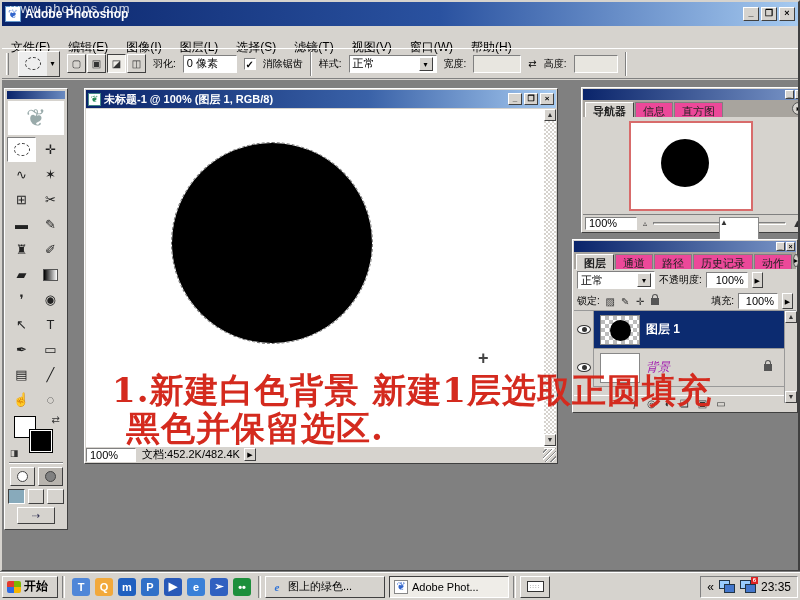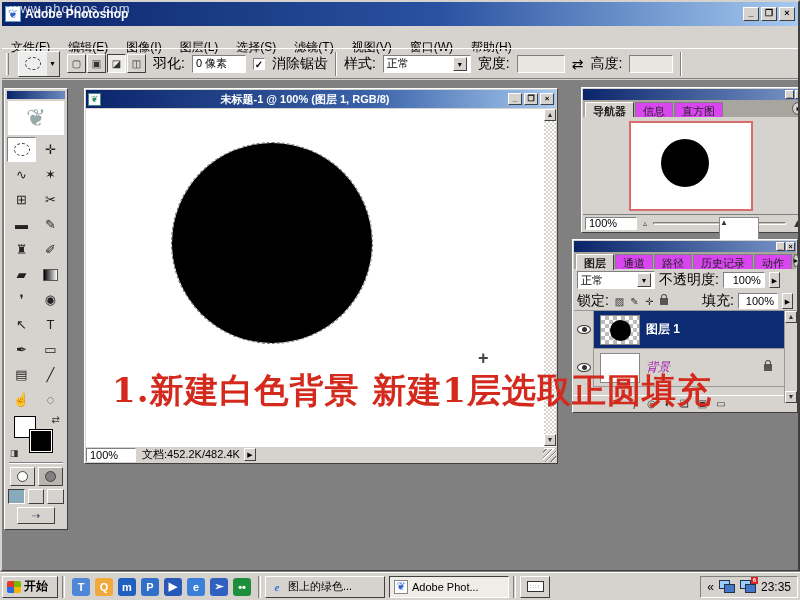--- a/index.html
+++ b/index.html
@@ -55,57 +55,57 @@
   .mask-btn.qm{background:#b8b4ae;}
   .mask-btn.qm .circ{background:#808080;}
   .screen-btn{width:17px;height:15px;background:#d6d3ce;}
   .screen-btn.pressed{background:#8ab;border-color:#404040 #fff #fff #404040;}
   .ir-btn{width:38px;height:17px;background:#d6d3ce;font-size:10px;text-align:center;line-height:15px;color:#335;}
 
   
   .docwin{position:absolute;left:82px;top:8px;width:474px;height:376px;background:#d6d3ce;border:1px solid #404040;border-top-color:#fff;border-left-color:#fff;}
   .doc-titlebar{position:absolute;left:1px;top:1px;right:1px;height:18px;background:linear-gradient(90deg,#0a246a 0%,#3a62a8 60%,#a6caf0 100%);display:flex;align-items:center;padding:0 2px;}
   .doc-icon{width:13px;height:13px;background:#fff;border:1px solid #488;color:#285;font-size:9px;line-height:11px;text-align:center;margin-right:3px;}
-  .doc-titlebar .title{color:#fff;font-weight:bold;font-size:11px;flex:1;white-space:nowrap;overflow:hidden;text-align:center;}
+  .doc-titlebar .title{color:#fff;font-weight:bold;font-size:11px;flex:1;white-space:nowrap;overflow:hidden;}
   .doc-titlebar .winbtn{width:14px;height:12px;font-size:8px;line-height:9px;}
   .doc-canvas{position:absolute;left:1px;top:20px;right:13px;bottom:17px;background:#fff;overflow:hidden;}
   .sel-circle{position:absolute;left:86px;top:34px;width:200px;height:200px;background:#000;border-radius:50%;outline:1px dashed #777;}
   .vscroll{position:absolute;right:1px;top:20px;width:12px;bottom:17px;background:#d6d3ce;background-image:linear-gradient(45deg,#fff 25%,transparent 25%,transparent 75%,#fff 75%),linear-gradient(45deg,#fff 25%,transparent 25%,transparent 75%,#fff 75%);background-size:4px 4px;background-position:0 0,2px 2px;}
   .sbtn{position:absolute;left:0;width:12px;height:12px;background:#d6d3ce;font-size:7px;text-align:center;line-height:10px;color:#333;}
   .statusbar{position:absolute;left:1px;right:1px;bottom:1px;height:16px;background:#d6d3ce;display:flex;align-items:center;font-size:11px;border-top:1px solid #fff;}
   .status-zoom{width:50px;height:14px;margin-right:6px;}
   .status-doc{color:#000;font-size:11px;}
   .status-arrow{width:12px;height:13px;background:#d6d3ce;font-size:7px;line-height:12px;text-align:center;margin-left:4px;}
   .resize-grip{position:absolute;right:0;bottom:0;width:13px;height:13px;background:repeating-linear-gradient(135deg,#d6d3ce 0 2px,#888 2px 3px,#fff 3px 4px);}
 
   
   .palette{position:absolute;background:#d6d3ce;border:1px solid #404040;border-top-color:#fff;border-left-color:#fff;}
   .pal-head{position:absolute;left:1px;top:1px;right:1px;height:11px;background:linear-gradient(90deg,#0a246a,#7a96c8);display:flex;justify-content:flex-end;align-items:center;padding:0 1px;}
   .pal-btn{width:9px;height:9px;background:#d6d3ce;border:1px solid #404040;border-top-color:#fff;border-left-color:#fff;font-size:7px;line-height:7px;text-align:center;margin-left:1px;color:#000;font-weight:bold;}
   .tabs{position:absolute;left:1px;top:12px;right:1px;height:17px;display:flex;align-items:flex-end;background:#a8a49e;padding-left:2px;gap:1px;}
-  .tab{height:15px;padding:1px 7px 0;font-size:11px;color:#222;background:#d946ef;border:1px solid #808080;border-bottom:none;white-space:nowrap;}
+  .tab{height:15px;padding:1px 7px 0;font-size:11px;color:#222;background:#ec4899;border:1px solid #808080;border-bottom:none;white-space:nowrap;}
   .tab.active{background:#d6d3ce;border-color:#fff #404040 #d6d3ce #fff;font-weight:bold;position:relative;top:1px;height:16px;}
   .pal-menu{margin-left:auto;width:13px;height:13px;border:1px solid #555;border-radius:50%;background:#d6d3ce;font-size:8px;line-height:11px;text-align:center;color:#000;align-self:center;}
 
   
   .nav-body{position:absolute;left:1px;top:29px;right:1px;bottom:18px;background:#d6d3ce;}
   .nav-thumb{position:absolute;left:46px;top:4px;width:124px;height:90px;background:#fff;border:2px solid #d86b6b;}
   .nav-circle{position:absolute;left:30px;top:16px;width:48px;height:48px;border-radius:50%;background:#000;}
   .nav-bottom{position:absolute;left:1px;right:1px;bottom:1px;height:17px;display:flex;align-items:center;gap:6px;padding:0 2px;border-top:1px solid #808080;}
   .nav-zoom{width:52px;height:13px;}
   .nav-slider{flex:1;height:3px;border:1px solid;border-color:#808080 #fff #fff #808080;background:#c8c5bf;position:relative;}
   .nav-slider .thumb{position:absolute;left:45%;top:-6px;font-size:8px;color:#333;}
   .tri{font-size:8px;color:#333;}
   .tri.big{font-size:11px;}
 
   
   .lay-row1{position:absolute;left:1px;top:29px;right:1px;height:22px;display:flex;align-items:center;gap:4px;padding:0 3px;}
   .blend-dd{width:78px;height:18px;display:flex;align-items:center;justify-content:space-between;}
   .dd-arrow{width:14px;height:14px;background:#d6d3ce;font-size:8px;line-height:13px;text-align:center;}
-  .lab{font-size:14px;color:#000;white-space:nowrap;}
+  .lab{font-size:10px;color:#000;white-space:nowrap;}
   .pct-field{width:42px;height:16px;justify-content:flex-end;}
   .spin{width:11px;height:16px;background:#d6d3ce;font-size:7px;line-height:15px;text-align:center;}
   .lay-row2{position:absolute;left:1px;top:52px;right:1px;height:19px;display:flex;align-items:center;gap:4px;padding:0 3px;border-bottom:1px solid #999;justify-content:center;}
   .lock-ico{font-size:10px;color:#333;width:13px;text-align:center;}
   .layer-list{position:absolute;left:1px;top:71px;right:13px;height:76px;background:#c9c5bf;}
   .layer-row{height:38px;display:flex;align-items:center;border-bottom:1px solid #999;background:#d6d3ce;}
   .layer-row.selected{background:#0c2b70;}
   .eye-cell{width:20px;height:38px;border-right:1px solid #999;display:flex;align-items:center;justify-content:center;background:#d6d3ce;}
   .eye{width:14px;height:9px;border:1px solid #333;border-radius:50%;background:#fff;position:relative;}
   .eye::after{content:"";position:absolute;left:4px;top:1px;width:5px;height:5px;border-radius:50%;background:#333;}
@@ -418,20 +418,21 @@
             <span class="lb-ico">ƒ</span>
             <span class="lb-ico">◎</span>
             <span class="lb-ico">◐</span>
             <span class="lb-ico">❏</span>
             <span class="lb-ico">▣</span>
             <span class="lb-ico">▭</span>
           </div>
       </div>
 
       <div class="anno" style="left:110px;top:288px;">1.新建白色背景 新建1层选取正圆填充</div>
+      <div class="anno" style="left:124px;top:326px;">黑色并保留选区.</div>
 
       <div class="cursor-cross" style="left:476px;top:268px;">+</div>
     </div>
   </div>
 
   <div class="taskbar">
     <span class="start-btn raised">
       <span class="win-flag"></span>
       <span>开始</span>
     </span>

